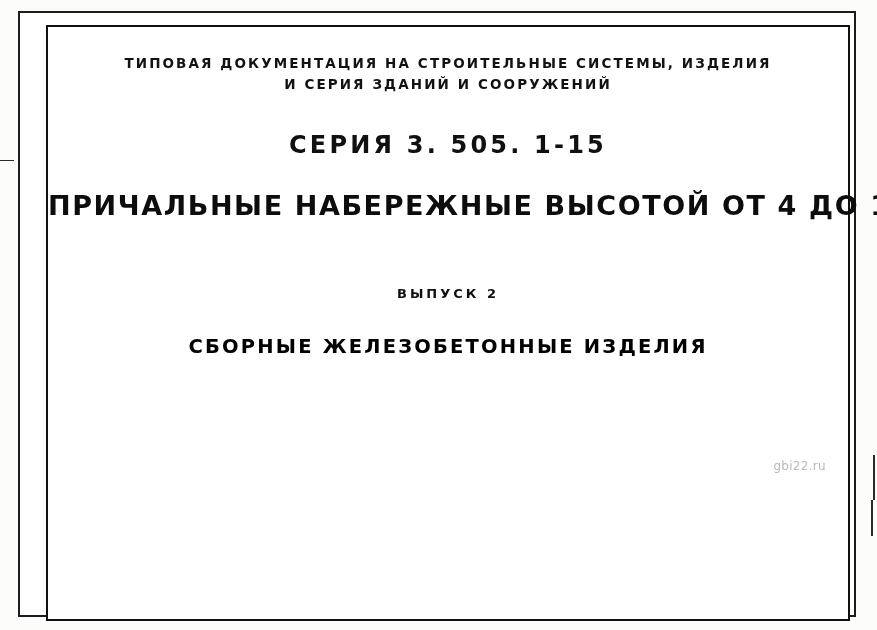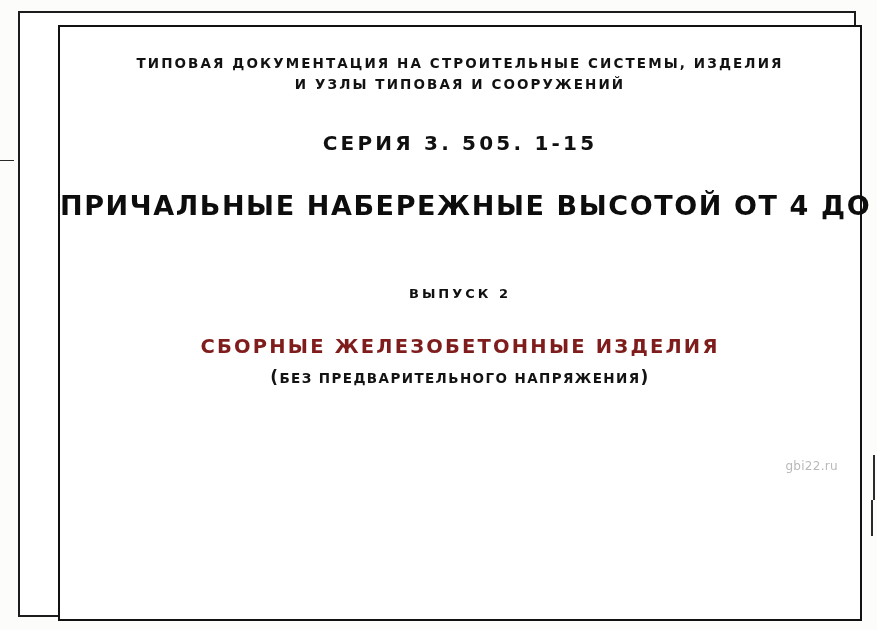--- a/index.html
+++ b/index.html
@@ -41,21 +41,20 @@
   }
   #doc-frame-inner {
     position: absolute;
     left: 26px;
     top: 12px;
     width: 804px;
     height: 596px;
     border: 2px solid #111111;
     background: #ffffff;
     box-sizing: border-box;
-    margin-left: 12px;
   }
 
   
   .tick {
     position: absolute;
     background: #2a2a2a;
   }
   .tick-left {
     left: 0px;
     width: 14px;
@@ -95,21 +94,21 @@
     font-weight: 600;
     color: #121212;
     font-family: "DejaVu Sans", sans-serif;
   }
 
   #series-line {
     position: absolute;
     top: 104px;
     left: 0;
     width: 100%;
-    font-size: 20px;
+    font-size: 24px;
     letter-spacing: 3.2px;
     font-weight: 600;
     color: #101010;
   }
 
   #main-title {
     position: absolute;
     top: 163px;
     left: 0;
     width: 100%;
@@ -131,21 +130,21 @@
   }
 
   #subtitle-line {
     position: absolute;
     top: 308px;
     left: 0;
     width: 100%;
     font-size: 19.5px;
     letter-spacing: 2.2px;
     font-weight: 600;
-    color: #7f1d1d;
+    color: #000000;
   }
 
   #note-line {
     position: absolute;
     top: 340px;
     left: 0;
     width: 100%;
     font-size: 13.5px;
     letter-spacing: 1.4px;
     font-weight: 600;
@@ -177,35 +176,32 @@
   <div class="tick tick-right" style="top:455px; height:45px;"></div>
   <div class="tick tick-right" style="top:500px; height:36px; right:4px;"></div>
 
   <div id="doc-frame">
     <div id="doc-frame-inner">
 
       <div class="content">
 
         <div id="heading-block">
           <div class="line heading-line">ТИПОВАЯ ДОКУМЕНТАЦИЯ НА СТРОИТЕЛЬНЫЕ СИСТЕМЫ, ИЗДЕЛИЯ</div>
-          <div class="line heading-line">И УЗЛЫ ТИПОВАЯ И СООРУЖЕНИЙ</div>
+          <div class="line heading-line">И СЕРИЯ ЗДАНИЙ И СООРУЖЕНИЙ</div>
         </div>
 
         <div class="line" id="series-line">СЕРИЯ 3. 505. 1-15</div>
 
         <div class="line" id="main-title">
           <span>ПРИЧАЛЬНЫЕ НАБЕРЕЖНЫЕ ВЫСОТОЙ ОТ 4 ДО 15</span>
         </div>
 
         <div class="line" id="issue-line">ВЫПУСК 2</div>
 
         <div class="line" id="subtitle-line">СБОРНЫЕ ЖЕЛЕЗОБЕТОННЫЕ ИЗДЕЛИЯ</div>
 
-        <div class="line" id="note-line">
-          <span class="paren">(</span><span>БЕЗ ПРЕДВАРИТЕЛЬНОГО НАПРЯЖЕНИЯ</span><span class="paren">)</span>
-        </div>
 
         <div id="watermark">gbi22.ru</div>
 
       </div>
     </div>
   </div>
 </div>
 
 </body></html>

